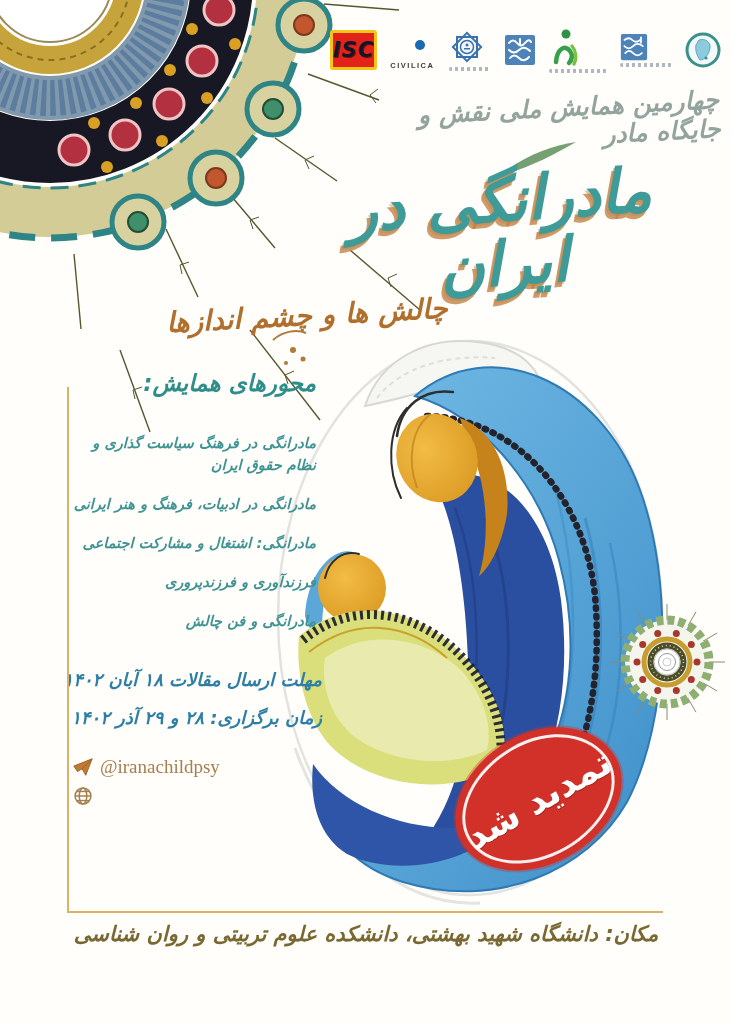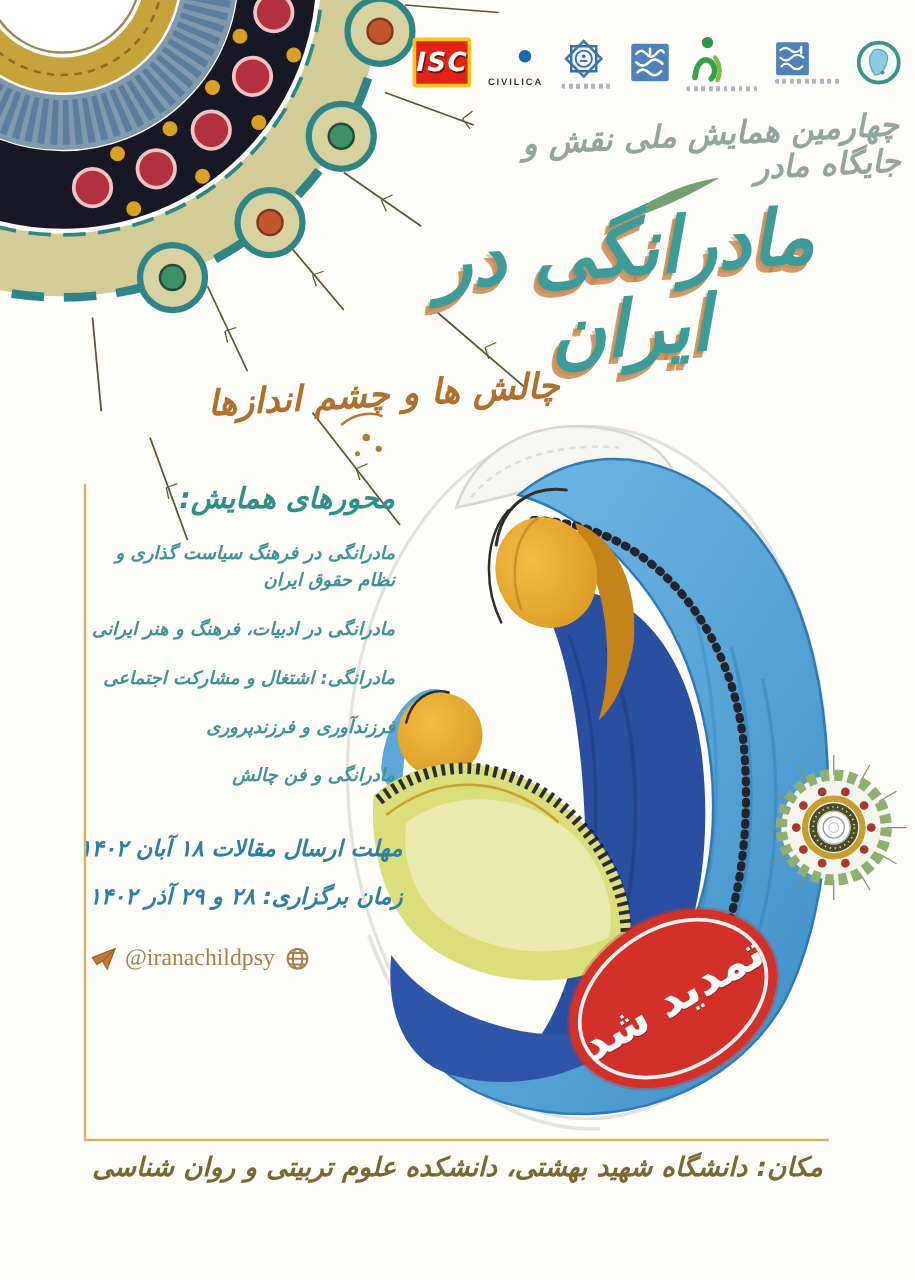--- a/index.html
+++ b/index.html
@@ -4,51 +4,51 @@
 <style>
   html,body{margin:0;padding:0;background:#e9e9e9;}
   .canvas{position:relative;width:732px;height:1024px;margin:0 auto;background:#fffefa;
           overflow:hidden;font-family:"DejaVu Sans",sans-serif;}
   .abs{position:absolute;}
 
   
   .logos{top:22px;left:330px;width:370px;height:56px;display:flex;align-items:center;gap:13px;}
   .logo-isc{width:56px;height:40px;background:#e2231a;border:3px solid #f6c51c;border-radius:3px;
             display:flex;align-items:center;justify-content:center;box-sizing:border-box;}
-  .logo-isc span{color:#ffffff;font-weight:bold;font-style:italic;font-size:21px;letter-spacing:1px;
+  .logo-isc span{color:#0f172a;font-weight:bold;font-style:italic;font-size:21px;letter-spacing:1px;
                  text-shadow:1px 1px 0 #7d0d08;}
   .logo-col{display:flex;flex-direction:column;align-items:flex-start;gap:2px;}
   .civilica-label{font-size:7.5px;font-weight:bold;color:#3a3a3a;letter-spacing:1.5px;
                   font-family:"Liberation Sans",sans-serif;}
   .microtext{height:4px;background:repeating-linear-gradient(90deg,#93a0ad 0 3px,transparent 3px 6px);
              opacity:.75;border-radius:2px;}
 
   
   .series-title{top:94px;right:12px;width:345px;text-align:right;direction:rtl;
                 color:#93a49e;font-size:25px;font-weight:bold;font-style:italic;
                 transform:rotate(-3deg);}
   .main-title{top:168px;right:4px;width:452px;text-align:center;direction:rtl;
               color:#3f9b98;font-size:61px;font-weight:bold;font-style:italic;line-height:1.05;
               transform:rotate(-4deg);
               text-shadow:-4px 5px 0 rgba(195,130,70,.8),-2px 2px 0 rgba(195,130,70,.45);}
   .subtitle{top:299px;left:156px;width:302px;text-align:center;direction:rtl;
             color:#b06f2d;font-size:28px;font-weight:bold;font-style:italic;transform:rotate(-3deg);}
 
   
-  .themes-heading{top:386px;left:68px;width:248px;direction:rtl;text-align:right;
+  .themes-heading{top:370px;left:68px;width:248px;direction:rtl;text-align:right;
                   color:#2e8e8a;font-size:23px;font-weight:bold;font-style:italic;}
   .themes-list{top:432px;left:58px;width:258px;direction:rtl;text-align:right;}
   .theme-item{color:#3f9493;font-size:14.5px;font-weight:bold;font-style:italic;
               line-height:22px;margin-bottom:17px;}
   .dates{top:668px;left:58px;width:264px;direction:rtl;text-align:right;}
   .date-line{color:#2d7fa6;font-size:18px;font-weight:bold;font-style:italic;
              line-height:24px;margin-bottom:14px;}
 
   
-  .contact{top:756px;left:72px;width:300px;display:flex;flex-direction:row;gap:7px;}
+  .contact{top:756px;left:72px;width:300px;display:flex;flex-direction:column;gap:7px;}
   .contact-row{display:flex;align-items:center;gap:6px;cursor:pointer;}
   .contact-row span.txt{font-family:"Liberation Serif",serif;color:#a5804f;font-size:19px;}
   .cicon{width:22px;height:22px;display:inline-flex;align-items:center;justify-content:center;}
 
   
   .stamp{top:734px;left:450px;width:176px;height:130px;transform:rotate(-30deg);
          background:#d23129;border-radius:52% 48% 50% 50%/50% 52% 48% 50%;
          display:flex;align-items:center;justify-content:center;
          box-shadow:0 0 0 2px rgba(210,49,41,.35);}
   .stamp::before{content:"";position:absolute;inset:7px;border:3px solid rgba(255,255,255,.92);

